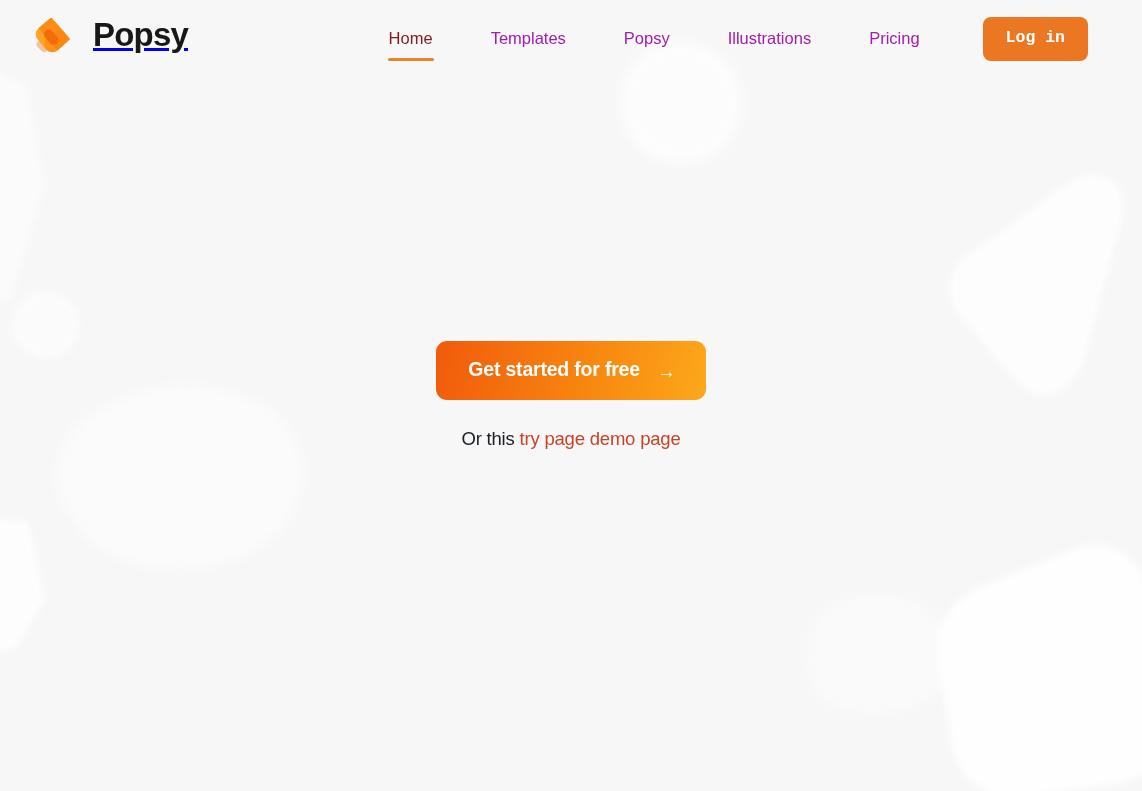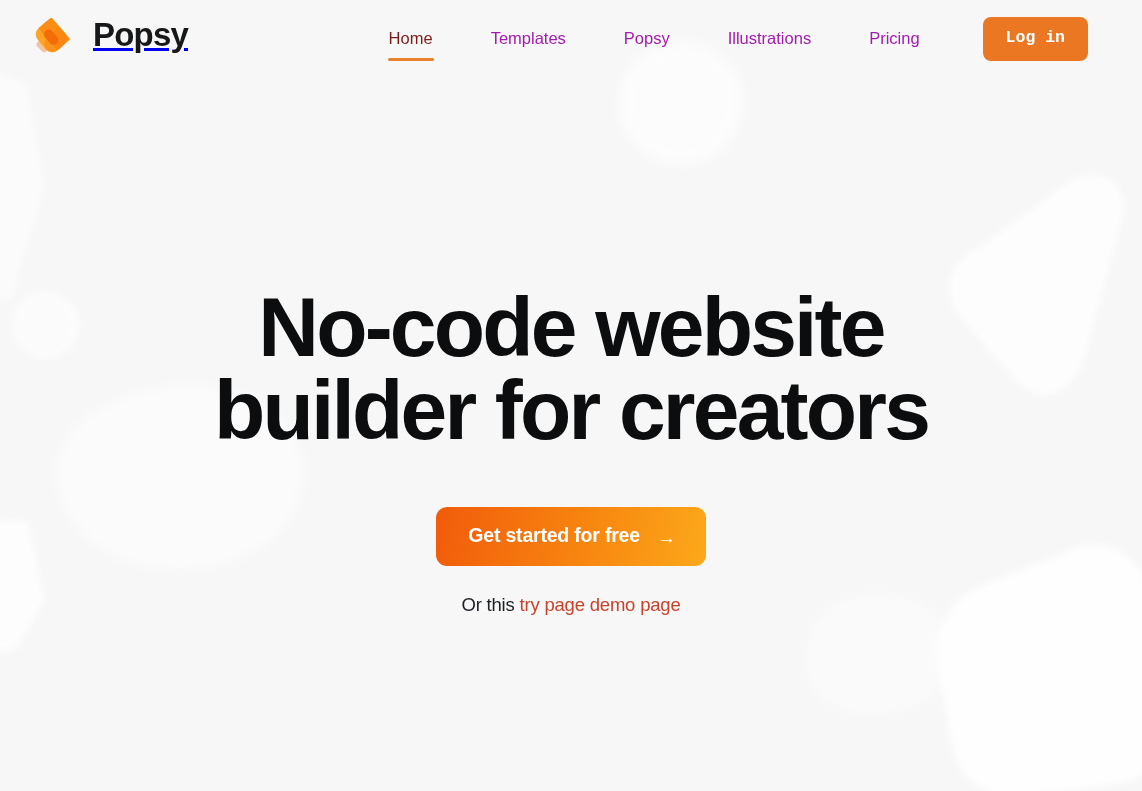--- a/index.html
+++ b/index.html
@@ -227,24 +227,20 @@
     <a class="nav-link" href="#">Popsy</a>
     <a class="nav-link" href="#">Illustrations</a>
     <a class="nav-link" href="#">Pricing</a>
     <button class="login-button">Log in</button>
   </nav>
 
 </header>
 
 <main class="hero">
 
-  <h1 class="hero-title">
-    <span>No-code website</span><br>
-    <span>builder for creators</span>
-  </h1>
 
 
   <button class="cta-button">
     <span>Get started for free</span>
     <span class="cta-arrow">→</span>
   </button>
 
   <p class="demo-line">
     <span>Or this </span><a class="demo-link" href="#">try page demo page</a>
   </p>

